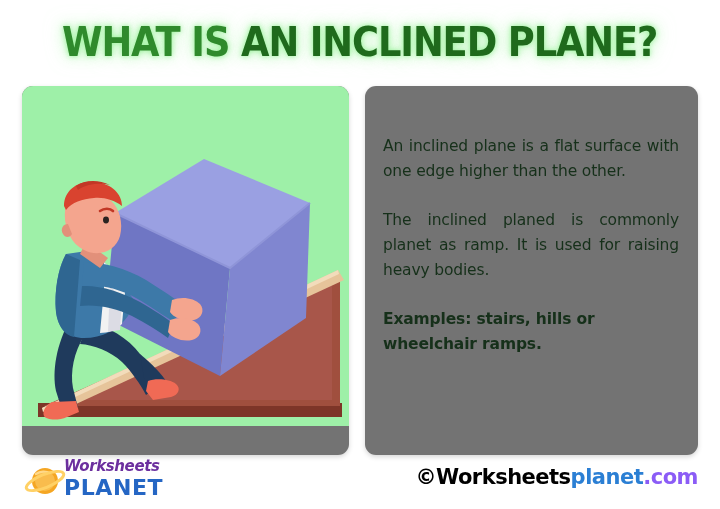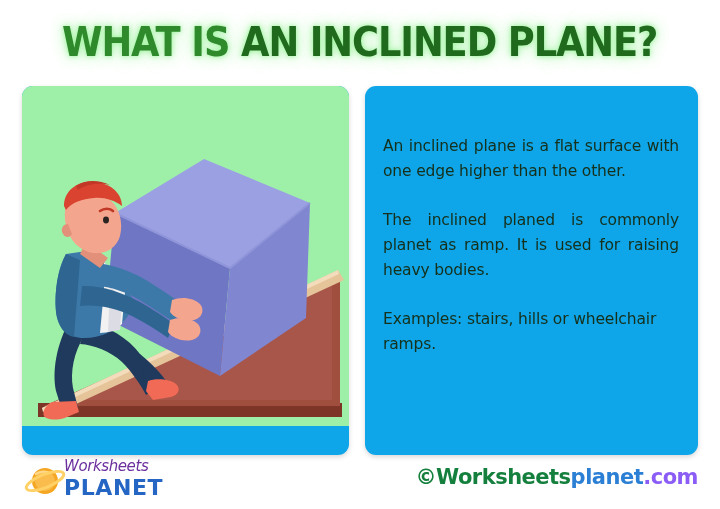--- a/index.html
+++ b/index.html
@@ -38,21 +38,21 @@
        0 0 6px rgba(150, 240, 150, 0.95),
        0 0 12px rgba(170, 245, 170, 0.75),
        0 0 20px rgba(190, 250, 190, 0.55);
   }
   .title .w1 { color: #2f8a2c; }
   .title .w2 { color: #1f6a1c; }
 
   
   .panel {
     position: absolute;
-    background: #0ea5e9;
+    background: #737373;
     border-radius: 11px;
     box-shadow: 0 2px 5px rgba(0,0,0,0.16);
   }
   #left-panel {
     left: 22px;
     top: 86px;
     width: 327px;
     height: 369px;
     overflow: hidden;
   }
@@ -82,21 +82,21 @@
     color: #16301a;
     font-family: "DejaVu Sans", sans-serif;
     font-size: 15.5px;
     line-height: 25px;
     text-align: justify;
     letter-spacing: -0.15px;
   }
   .text-body p {
     margin: 0 0 24px 0;
   }
-  .text-body p:last-child { margin-bottom: 0; }
+  .text-body p:last-child { margin-bottom: 0; font-weight: bold; }
   .text-body p.nojust { text-align: left; }
 
   
   #footer-logo {
     position: absolute;
     left: 24px;
     top: 458px;
     width: 190px;
     height: 46px;
   }
@@ -108,21 +108,21 @@
     height: 38px;
   }
   .logo-text {
     position: absolute;
     left: 40px;
     top: 0;
   }
   .logo-worksheets {
     display: block;
     font-family: "DejaVu Sans", sans-serif;
-    font-weight: normal;
+    font-weight: bold;
     font-style: italic;
     font-size: 15px;
     line-height: 17px;
     color: #6b2f9e;
     letter-spacing: -0.4px;
   }
   .logo-planet {
     display: block;
     font-family: "DejaVu Sans", sans-serif;
     font-weight: bold;
@@ -138,21 +138,21 @@
     position: absolute;
     right: 22px;
     top: 464px;
     font-family: "DejaVu Sans", sans-serif;
     font-weight: bold;
     font-size: 21px;
     line-height: 26px;
     letter-spacing: -0.5px;
     white-space: nowrap;
   }
-  #footer-watermark .wm-a { color: #15803d; margin-top: 36px; }
+  #footer-watermark .wm-a { color: #000000; margin-top: 36px; }
   #footer-watermark .wm-b { color: #2b7fd4; }
   #footer-watermark .wm-c { color: #8b5cf6; }
 </style>
 </head>
 <body>
 
 <div class="title-bar">
   <span class="title"><span class="w1">WHAT IS </span><span class="w2">AN INCLINED PLANE?</span></span>
 </div>
 

